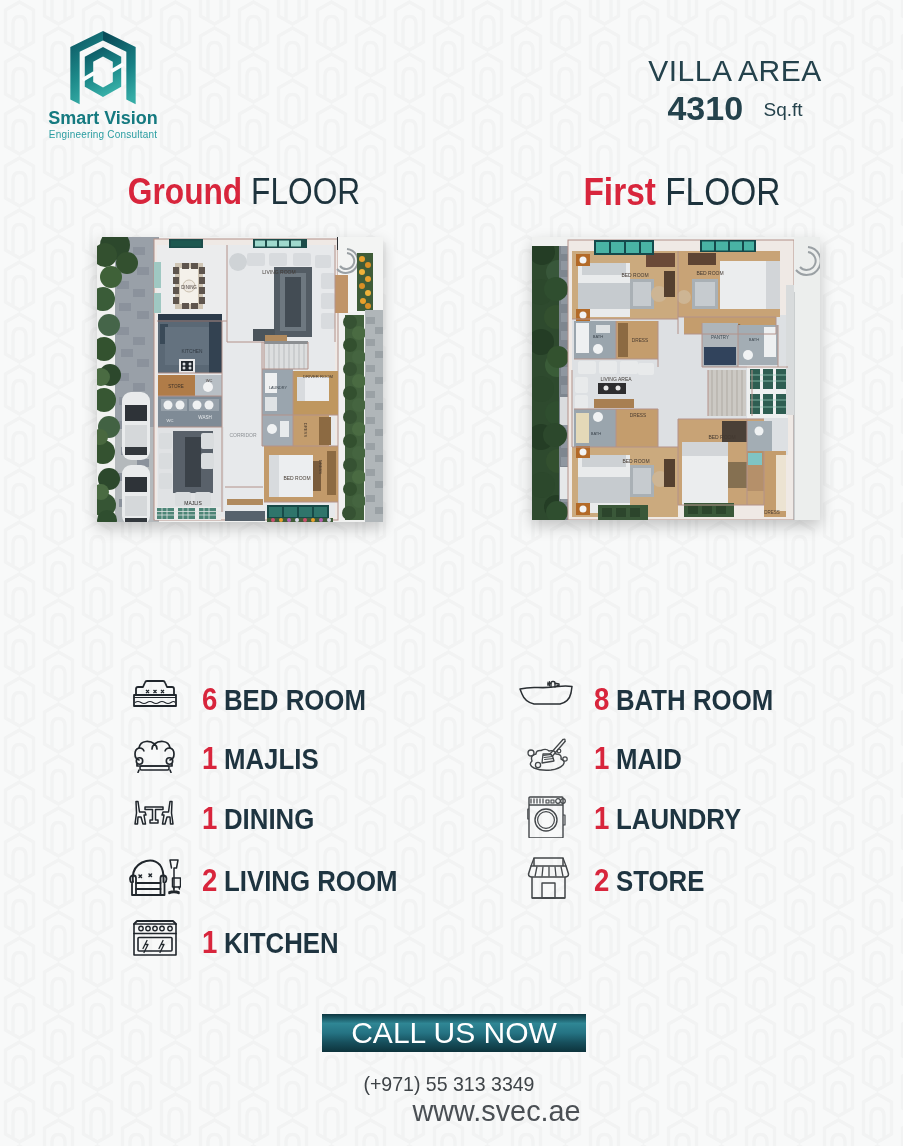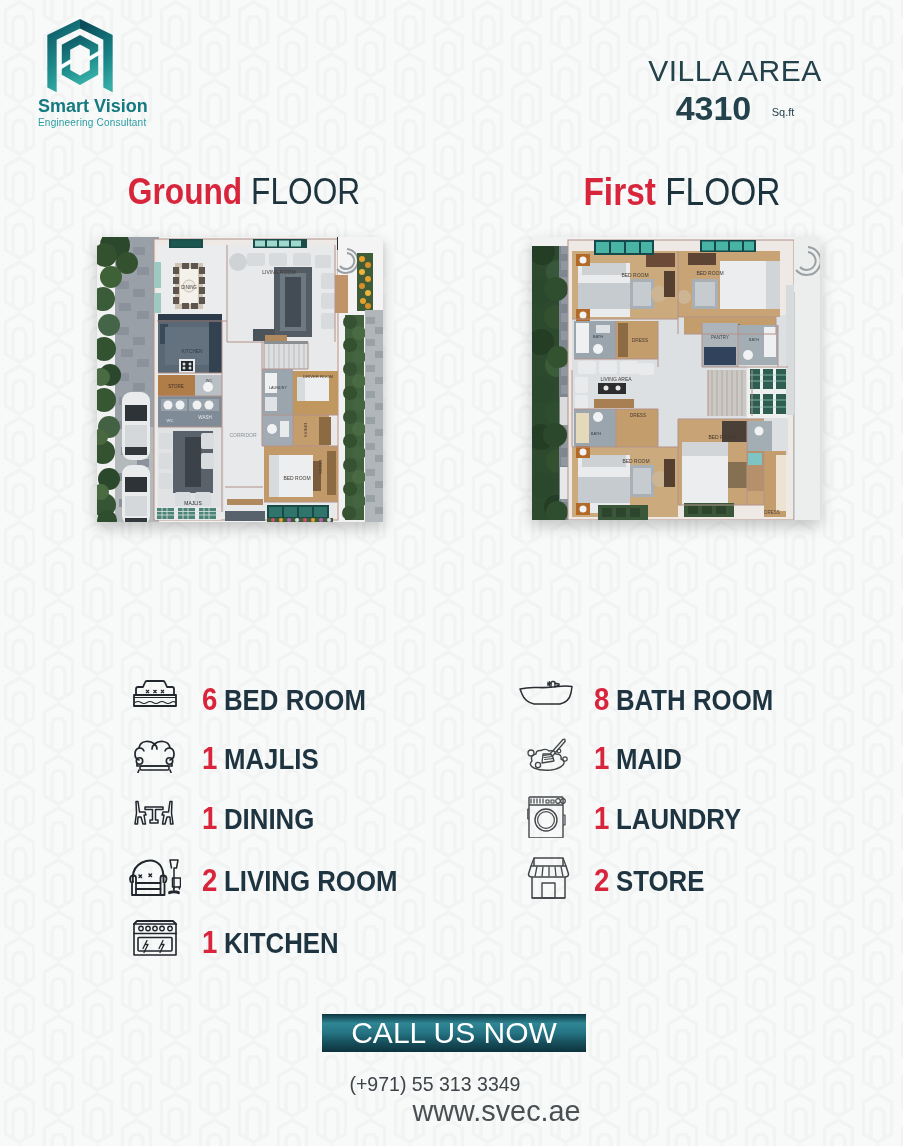--- a/index.html
+++ b/index.html
@@ -24,21 +24,21 @@
     <pattern id="hx" width="78" height="52" patternUnits="userSpaceOnUse">
       <use href="#hexu" x="0" y="0"></use>
       <use href="#hexu" x="39" y="26"></use>
       <use href="#hexu" x="39" y="-26"></use>
     </pattern>
   </defs>
   <rect width="903" height="1146" fill="#f8f9f9"></rect>
   <rect width="903" height="1146" fill="url(#hx)"></rect>
 </svg>
 
-<div class="abs z" id="logo" style="left:38px;top:19px;width:130px;text-align:left;">
+<div class="abs z" id="logo" style="left:38px;top:31px;width:130px;text-align:center;">
   <svg width="84" height="78" viewBox="0 0 90 98" preserveAspectRatio="none">
     <defs>
       <linearGradient id="tg" x1="0.25" y1="0" x2="0.6" y2="1">
         <stop offset="0" stop-color="#0c5763"></stop>
           <stop offset="0.55" stop-color="#1d8a8a"></stop>
           <stop offset="1" stop-color="#3ab3ab"></stop>
       </linearGradient>
       <linearGradient id="tgr" x1="0.3" y1="0" x2="0.7" y2="1">
         <stop offset="0" stop-color="#0a4c59"></stop>
           <stop offset="0.6" stop-color="#178084"></stop>
@@ -53,21 +53,21 @@
       <line x1="23" y1="61.5" x2="36" y2="52.5" stroke="#fdfefe" stroke-width="4.5"></line>
     </g>
   </svg>
   <div style="font-size:18px;font-weight:bold;color:#157a80;margin-top:-5px;">Smart Vision</div>
   <div style="font-size:10px;color:#2a9da1;margin-top:0px;letter-spacing:0.2px;">Engineering Consultant</div>
 </div>
 
 <div class="abs z" style="left:560px;top:54px;width:350px;text-align:center;color:#24424c;">
   <div style="font-size:30px;letter-spacing:0.5px;">VILLA AREA</div>
   <div style="margin-top:1px;"><span style="font-size:34px;font-weight:bold;">4310</span>
-  <span style="font-size:11px;margin-left:16px;position:relative;top:-4px;">Sq.ft</span></div>
+  <span style="font-size:19px;margin-left:16px;position:relative;top:-4px;">Sq.ft</span></div>
 </div>
 
 <div class="abs z" style="left:0;top:171px;width:487px;text-align:center;font-size:36px;color:#1d333d;">
   <span style="display:inline-block;transform:scaleX(0.88);white-space:nowrap;"><span style="color:#d8253c;font-weight:bold;">Ground</span> FLOOR</span>
 </div>
 <div class="abs z" style="left:450px;top:171px;width:464px;text-align:center;font-size:38px;color:#1d333d;">
   <span style="display:inline-block;transform:scaleX(0.88);white-space:nowrap;"><span style="color:#d8253c;font-weight:bold;">First</span> FLOOR</span>
 </div>
 
 <div class="abs z" id="gplan" style="left:97px;top:237px;width:286px;height:285px;box-shadow:0 6px 14px rgba(0,0,0,0.22);">
@@ -681,14 +681,14 @@
   <path d="M5 21 L5 42 L38 42 L38 21"></path>
   <rect x="15" y="27" width="13" height="15" stroke-width="1.4"></rect>
   <path d="M5 42 L38 42" stroke-width="1.6"></path>
 </svg></div>
 <div class="row" style="left:594px;top:863px;"><span class="rt"><span class="num">2</span> <span class="lbl">STORE</span></span></div>
 
 <div class="abs z" style="left:322px;top:1014px;width:264px;height:38px;
   background:linear-gradient(180deg,#0c3640 0%,#2f8694 25%,#257383 50%,#174f5c 75%,#0d333c 100%);
   color:#fff;text-align:center;line-height:38px;font-size:30px;letter-spacing:0px;">CALL US NOW</div>
 
-<div class="abs z" style="left:0;top:1072px;width:870px;text-align:center;font-size:21px;color:#3f4448;"><span style="display:inline-block;transform:scaleX(0.93);white-space:nowrap;">(+971) 55 313 3349</span></div>
+<div class="abs z" style="left:14px;top:1072px;width:870px;text-align:center;font-size:21px;color:#3f4448;"><span style="display:inline-block;transform:scaleX(0.93);white-space:nowrap;">(+971) 55 313 3349</span></div>
 <div class="abs z" style="left:0;top:1094px;width:903px;text-align:center;font-size:30px;color:#4a4f54;padding-left:45px;"><span style="display:inline-block;transform:scaleX(0.96);white-space:nowrap;">www.svec.ae</span></div>
 
 </body></html>

